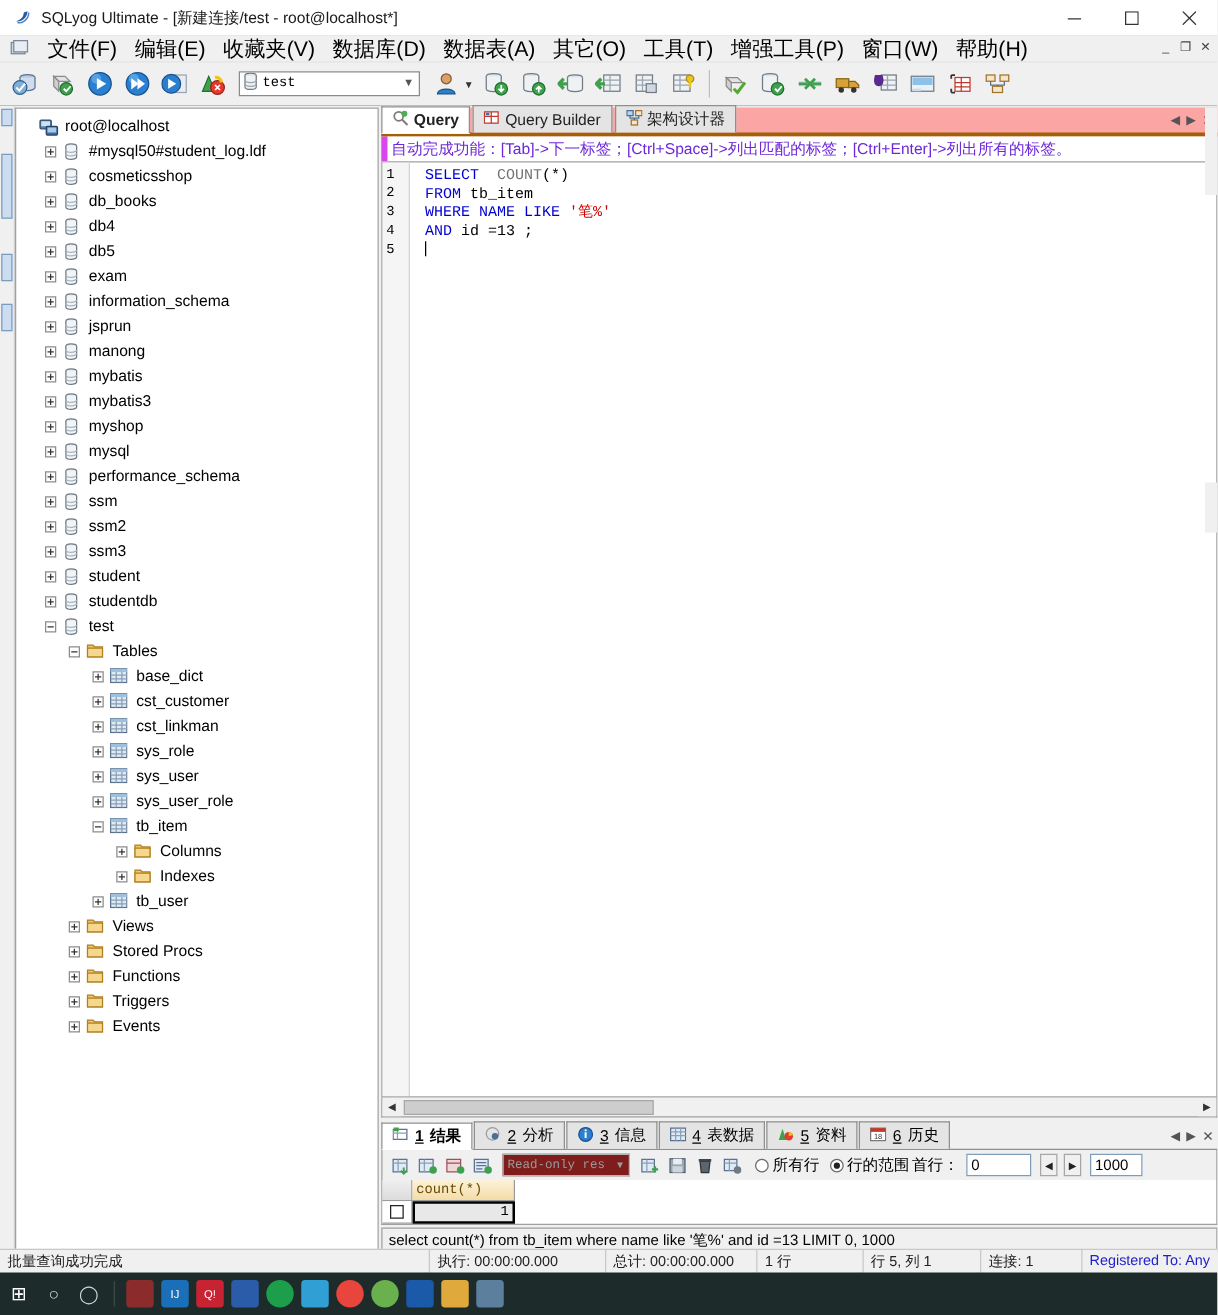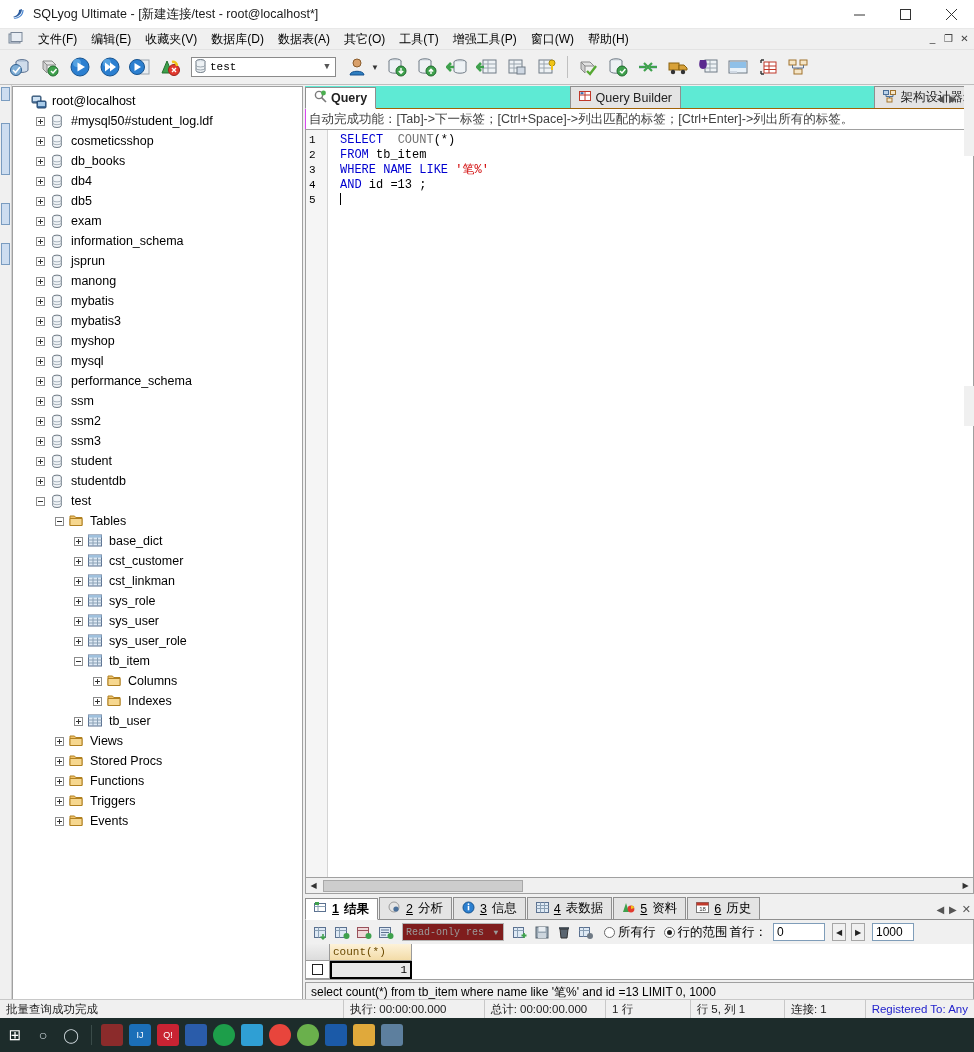--- a/index.html
+++ b/index.html
@@ -33,21 +33,21 @@
   #winctl { position:absolute; right:0; top:0; display:flex; }
 
   
   #menubar {
     height: 21px; background:#f0f0f0; display:flex; align-items:center;
     position: relative;
     border-bottom: 1px solid #e3e3e3;
   }
   #menu-doc-icon { margin-left:8px; margin-right:8px; width:15px; height:14px; flex:none; }
   .menuitem {
-    padding: 2px 7px; font-size: 12px; color:#000; white-space:nowrap;
+    padding: 2px 7px; font-size: 17px; color:#000; white-space:nowrap;
   }
   #menu-winctl { position:absolute; right:2px; top:2px; display:flex; gap:1px; }
   .mwbtn {
     width:15px; height:15px; display:flex; align-items:center; justify-content:center;
     font-size:10px; color:#444;
   }
 
   
   #toolbar {
     height: 35px; background:#f0f0f0; display:flex; align-items:center;
@@ -90,34 +90,34 @@
   }
   .exp::before { content:""; position:absolute; left:1px; top:3px; width:5px; height:1px; background:#333; }
   .exp.plus::after { content:""; position:absolute; left:3px; top:1px; width:1px; height:5px; background:#333; }
   .noexp { width:9px; margin-right:5px; flex:none; }
   .ticon { width:16px; height:15px; margin-right:5px; flex:none; }
 
   
   #editorwrap { flex:1; display:flex; flex-direction:column; min-width:0; padding:1px 0 0 2px;}
   #tabbar {
     height:23px; display:flex; align-items:flex-end; position:relative;
-    background:#5eead4; border-bottom:1px solid #a16207;justify-content:space-between;
+    background:#fca5a5; border-bottom:3px solid #a16207;
   }
   .qtab {
     height:22px; display:flex; align-items:center; gap:4px;
     padding: 0 8px; font-size:12.5px; border:1px solid #8f8f8f;
     border-bottom:none; background:#e4e4e4; color:#222; margin-right:2px;
   }
   .qtab.active { background:#fff; font-weight:bold; border-bottom:1px solid #fff; margin-bottom:-1px; }
   #tabbar-right { position:absolute; right:3px; bottom:3px; display:flex; align-items:center; gap:5px; color:#555; font-size:10px;}
 
   #hintbar {
     height:20px; background:#fff; display:flex; align-items:center;
-    padding-left:3px; font-size:12.5px; color:#404040;
-    border-left:1px solid #d946ef; border-right:1px solid #a0a0a0;
+    padding-left:3px; font-size:12.5px; color:#6d28d9;
+    border-left:5px solid #d946ef; border-right:1px solid #a0a0a0;
   }
 
   #sqlarea {
     flex:1; background:#fff; border:1px solid #a0a0a0; display:flex; overflow:hidden;
     position:relative;
   }
   #gutter {
     width: 22px; background:#f5f5f5; border-right:1px solid #d4d4d4;
     padding-top:3px; text-align:left; flex:none;
   }

